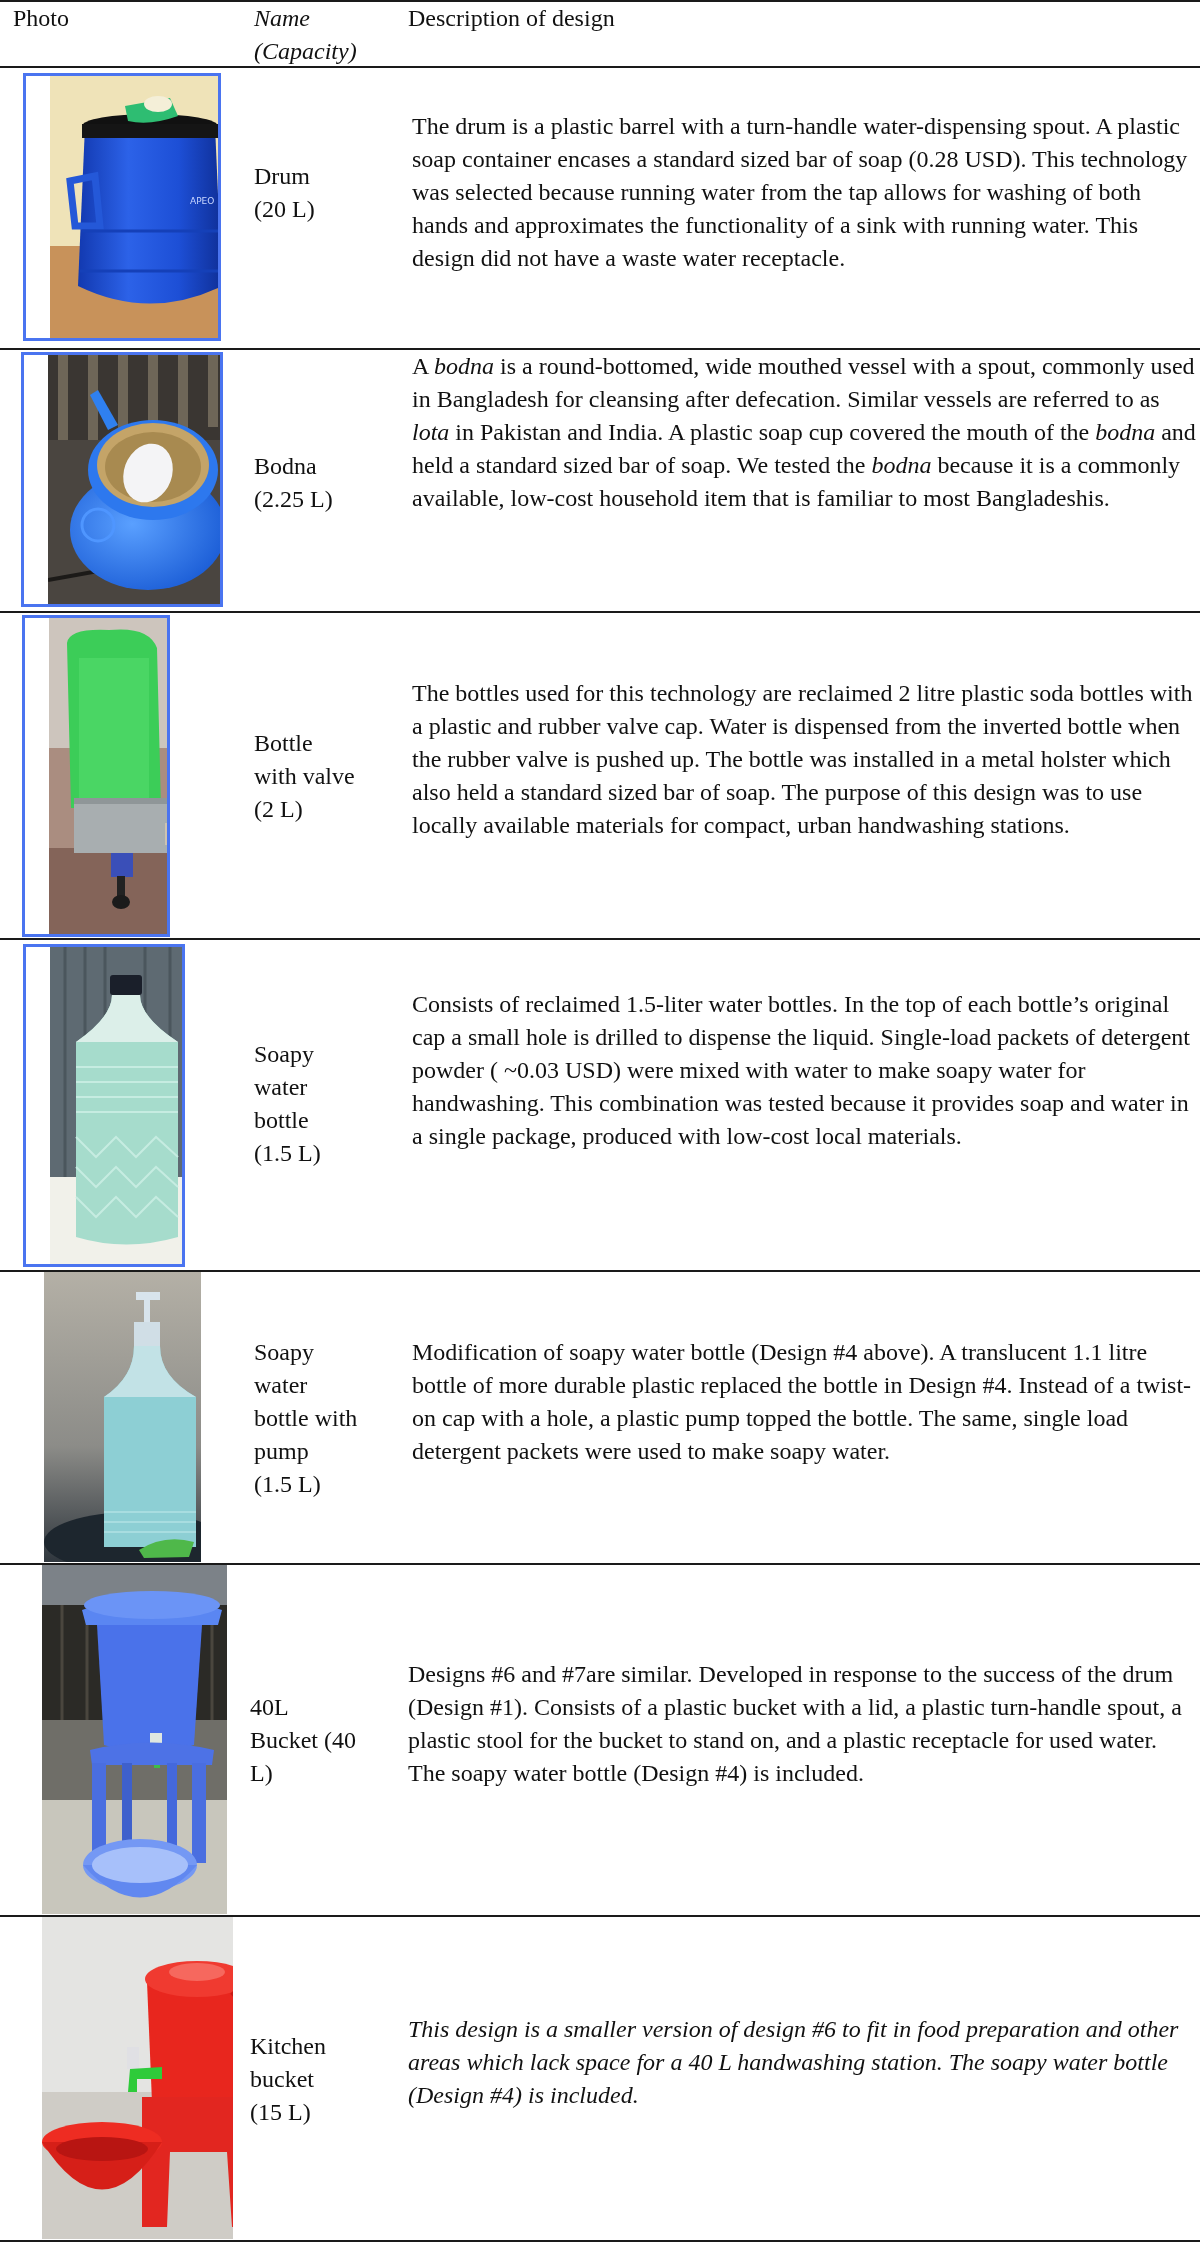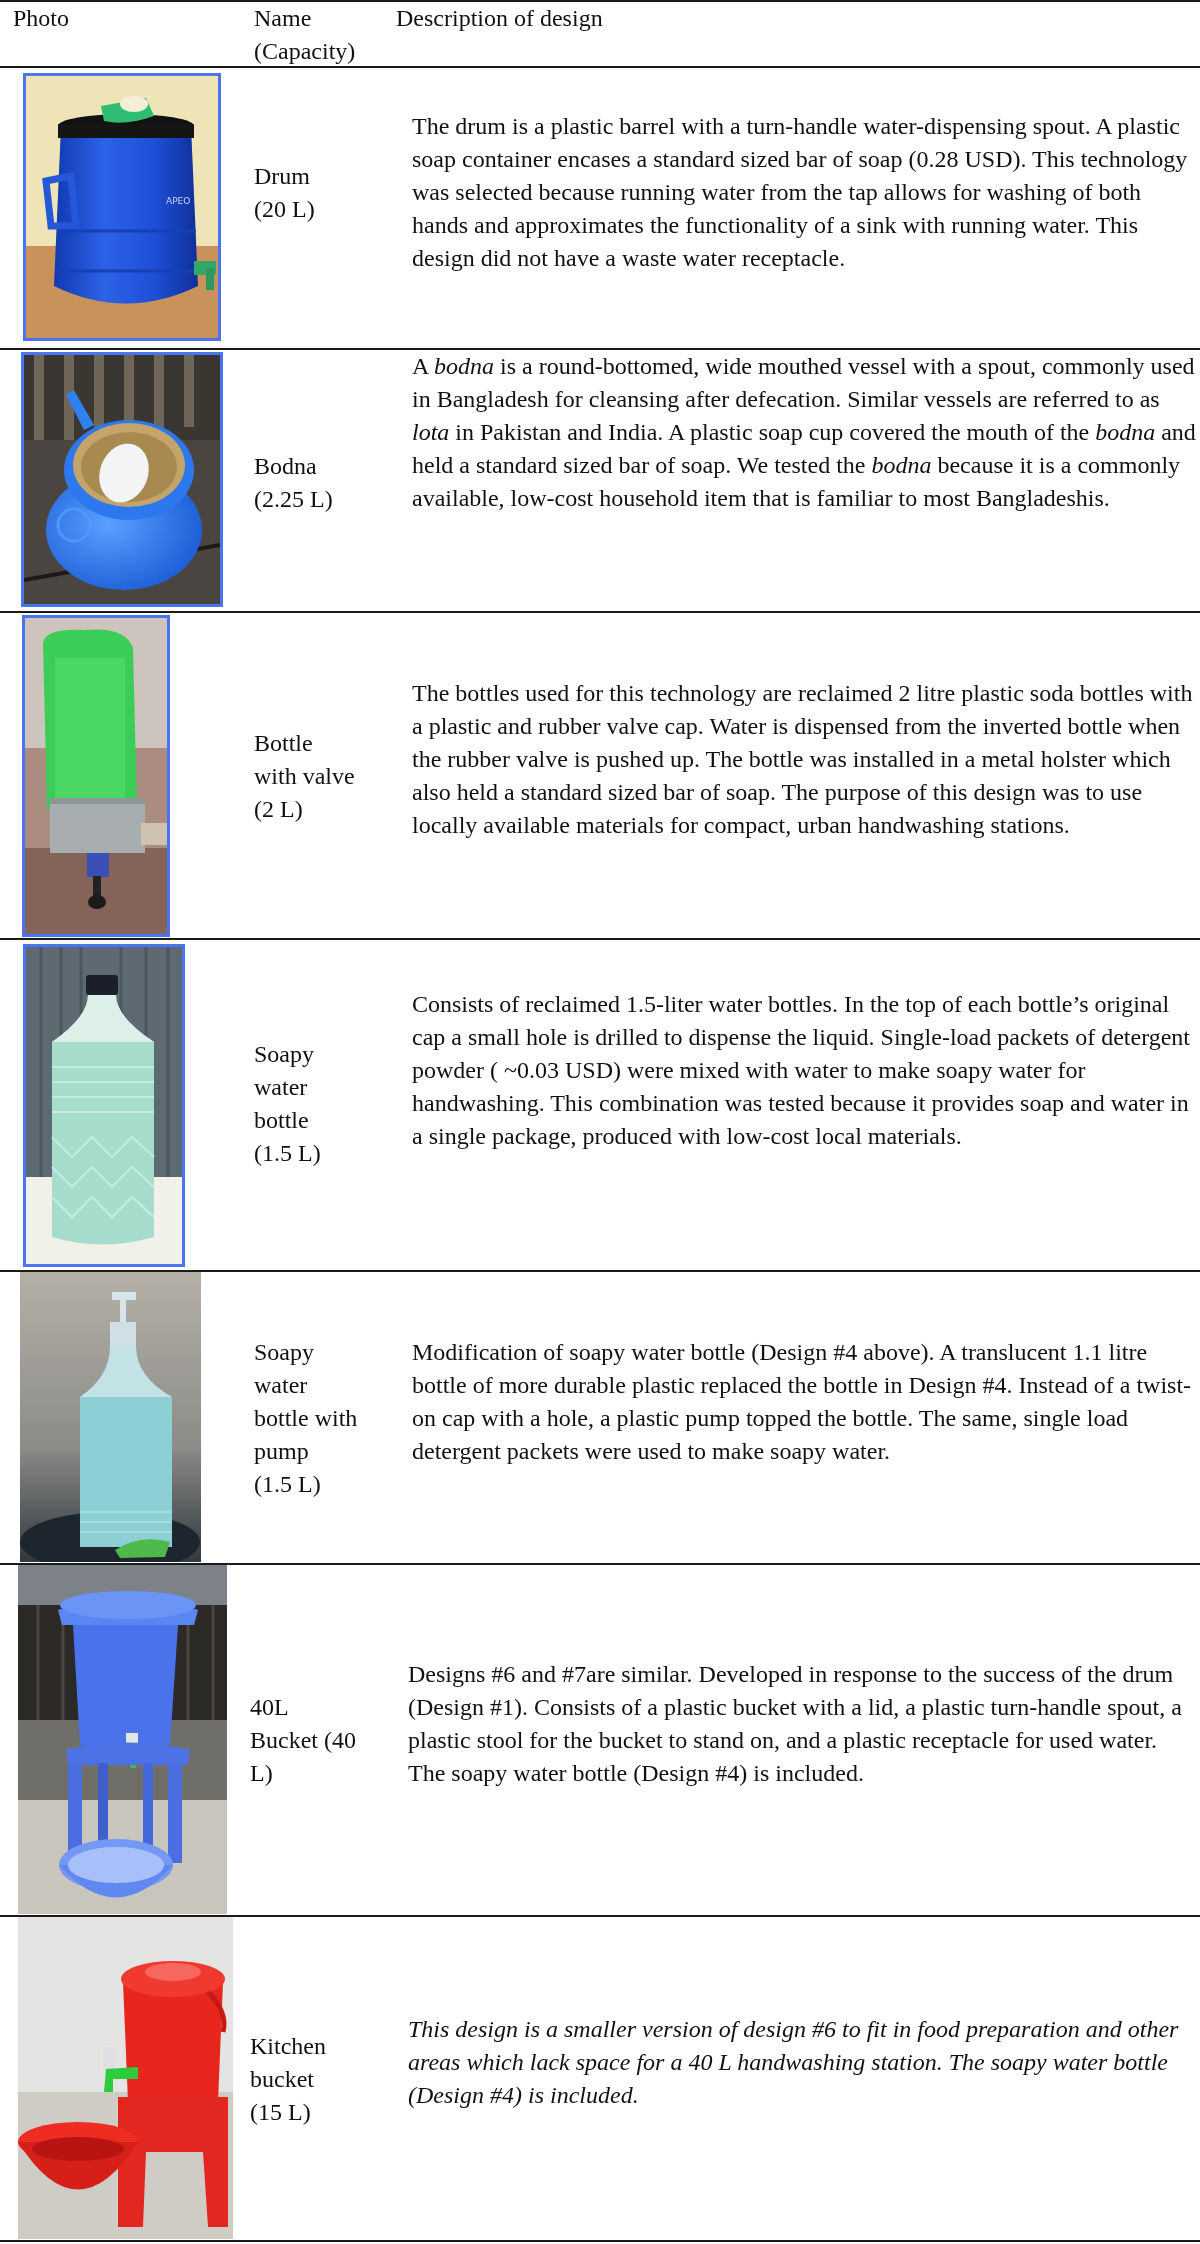--- a/index.html
+++ b/index.html
@@ -9,21 +9,21 @@
       color: #111;
       font-size: 24px;
       line-height: 33px;
       position: relative;
       height: 2244px;
       overflow: hidden;
     }
     .table { position: absolute; left: 0; top: 0; width: 1200px; }
     .hline { position: absolute; left: 0; width: 1200px; height: 2px; background: #1a1a1a; }
     .hdr { position: absolute; top: 2px; }
-    .photo-frame { position: absolute; overflow: hidden; }
+    .photo-frame { position: absolute; overflow: hidden; padding-left: 24px; }
     .photo-frame.bordered { border: 3px solid #4a74f0; }
     .name { position: absolute; left: 254px; width: 130px; white-space: pre-line; }
     .desc { position: absolute; left: 412px; width: 788px; }
     .desc em { font-style: italic; }
     svg { display: block; }
   </style>
 </head>
 <body>
 
 <div class="table">
@@ -32,23 +32,23 @@
   <div class="hline" style="top:66px;"></div>
   <div class="hline" style="top:348px;"></div>
   <div class="hline" style="top:611px;"></div>
   <div class="hline" style="top:938px;"></div>
   <div class="hline" style="top:1270px;"></div>
   <div class="hline" style="top:1563px;"></div>
   <div class="hline" style="top:1915px;"></div>
   <div class="hline" style="top:2240px;"></div>
 
   <div class="hdr" style="left:13px;">Photo</div>
-  <div class="hdr" style="left:254px; white-space:pre-line;">Name
+  <div class="hdr" style="left:254px; white-space:pre-line;font-style:italic;">Name
 (Capacity)</div>
-  <div class="hdr" style="left:396px;text-align:right;">Description of design</div>
+  <div class="hdr" style="left:408px;text-align:right;">Description of design</div>
 
   <div class="photo-frame bordered" style="left:23px; top:73px; width:198px; height:268px;">
     <svg width="192" height="262" viewBox="0 0 192 262">
       <defs>
         <linearGradient id="drumBody" x1="0" x2="1">
           <stop offset="0" stop-color="#1239b0"></stop>
           <stop offset="0.35" stop-color="#2c62e8"></stop>
           <stop offset="0.7" stop-color="#1d4fd6"></stop>
           <stop offset="1" stop-color="#0f2f98"></stop>
         </linearGradient>

